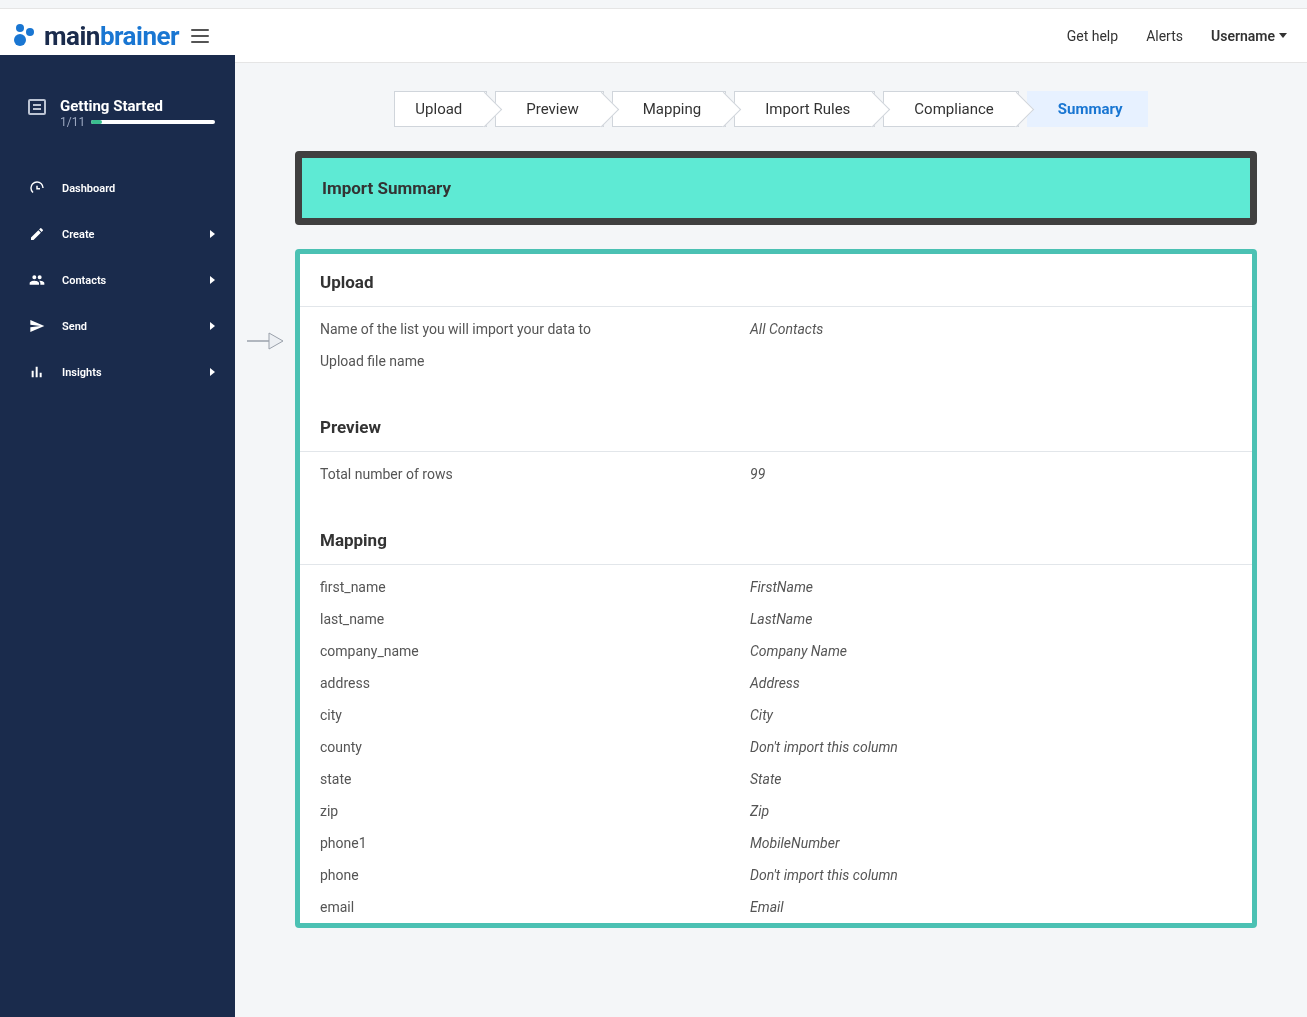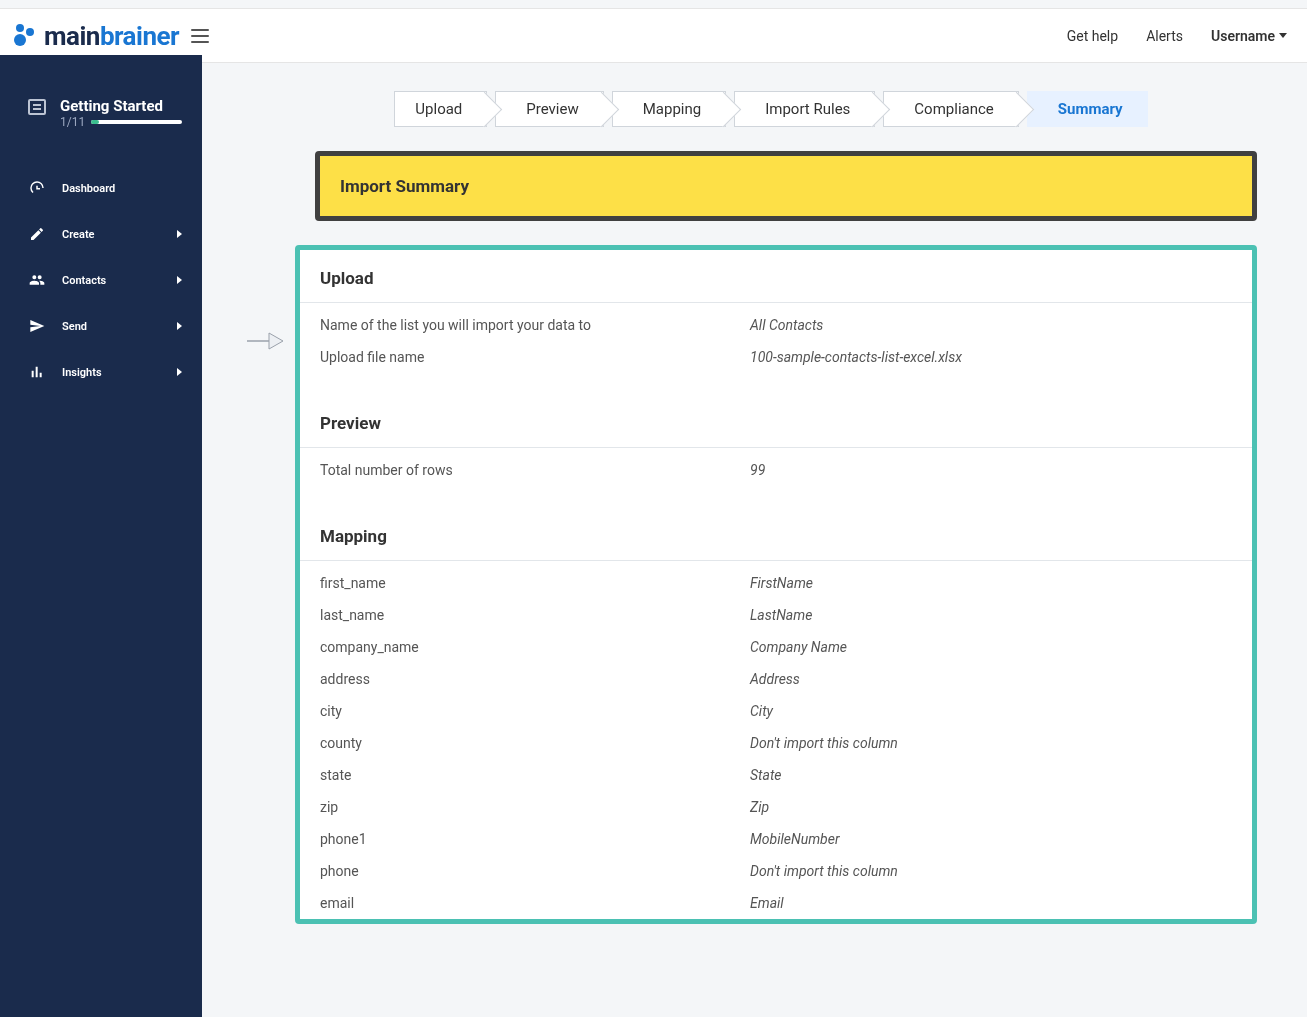--- a/index.html
+++ b/index.html
@@ -69,21 +69,21 @@
     width: 0; height: 0;
     border-left: 4px solid transparent;
     border-right: 4px solid transparent;
     border-top: 5px solid #333;
   }
 
   
   .sidebar {
     position: absolute;
     top: 55px; left: 0; bottom: 0;
-    width: 202px;
+    width: 235px;
     background: #1a2b4c;
     color: #fff;
     padding-top: 30px;
   }
   .getting-started {
     padding: 12px 20px 12px 28px;
     display: flex;
     align-items: flex-start;
     gap: 14px;
   }
@@ -175,23 +175,23 @@
   .step:first-child { padding-left: 20px; }
   .step.active {
     background: #e7f1ff;
     border-color: #e7f1ff;
     color: #1976d2;
     font-weight: 700;
   }
   .step.active::after { display: none; }
 
   .panel-title {
-    margin: 0 50px 0 80px;
-    background: #fde047;
-    border: 5px solid #404040;
+    margin: 0 50px 0 60px;
+    background: #5eead4;
+    border: 7px solid #404040;
     border-radius: 4px;
     padding: 20px 20px;
     font-size: 17px;
     font-weight: 700;
     color: #333;
   }
 
   .summary-panel {
     margin: 24px 50px 0 60px;
     background: #fff;
@@ -339,21 +339,20 @@
   <div class="summary-panel">
 
     <div class="section-head">Upload</div>
     <div id="rows-upload">
         <div class="row">
           <div class="key">Name of the list you will import your data to</div>
           <div class="val">All Contacts</div>
         </div>
         <div class="row">
           <div class="key">Upload file name</div>
-          <div class="val">100-sample-contacts-list-excel.xlsx</div>
         </div>
       </div>
 
     <div class="section-gap"></div>
     <div class="section-head">Preview</div>
     <div id="rows-preview">
         <div class="row">
           <div class="key">Total number of rows</div>
           <div class="val">99</div>
         </div>

